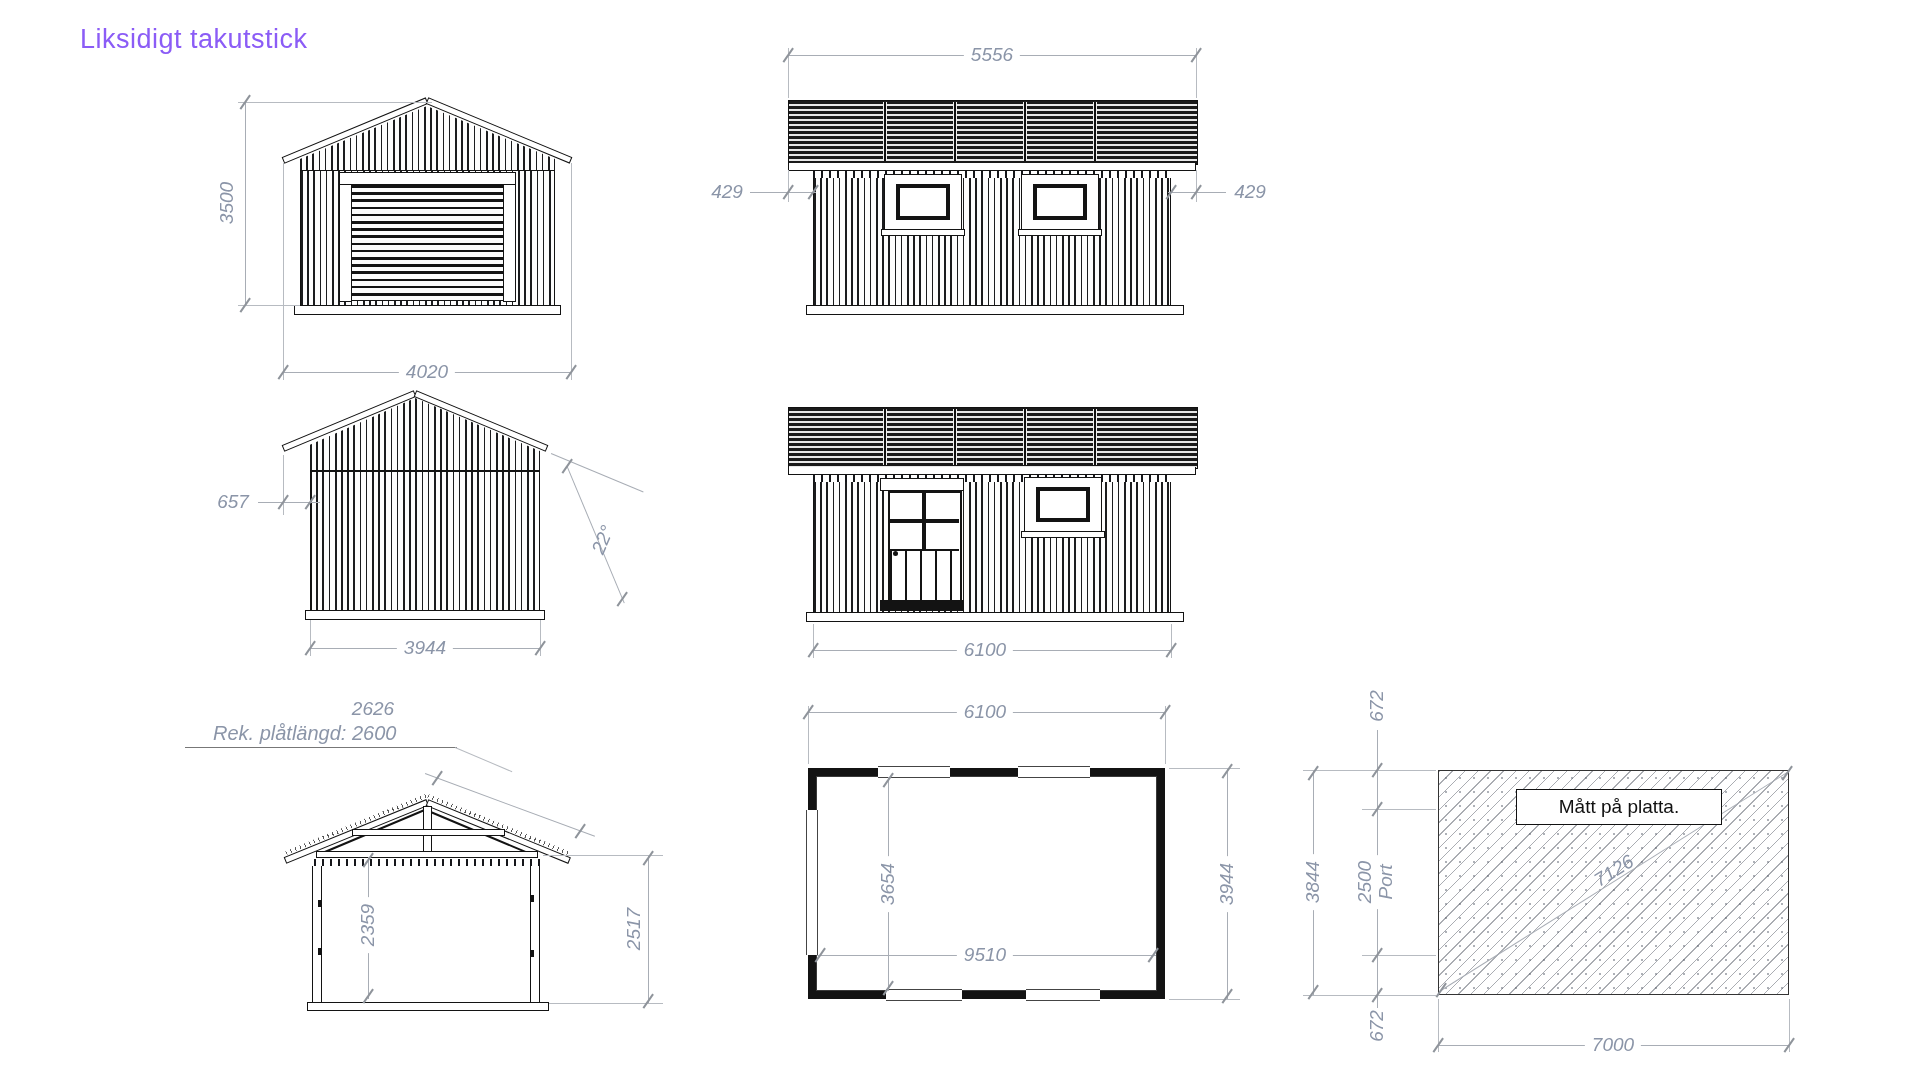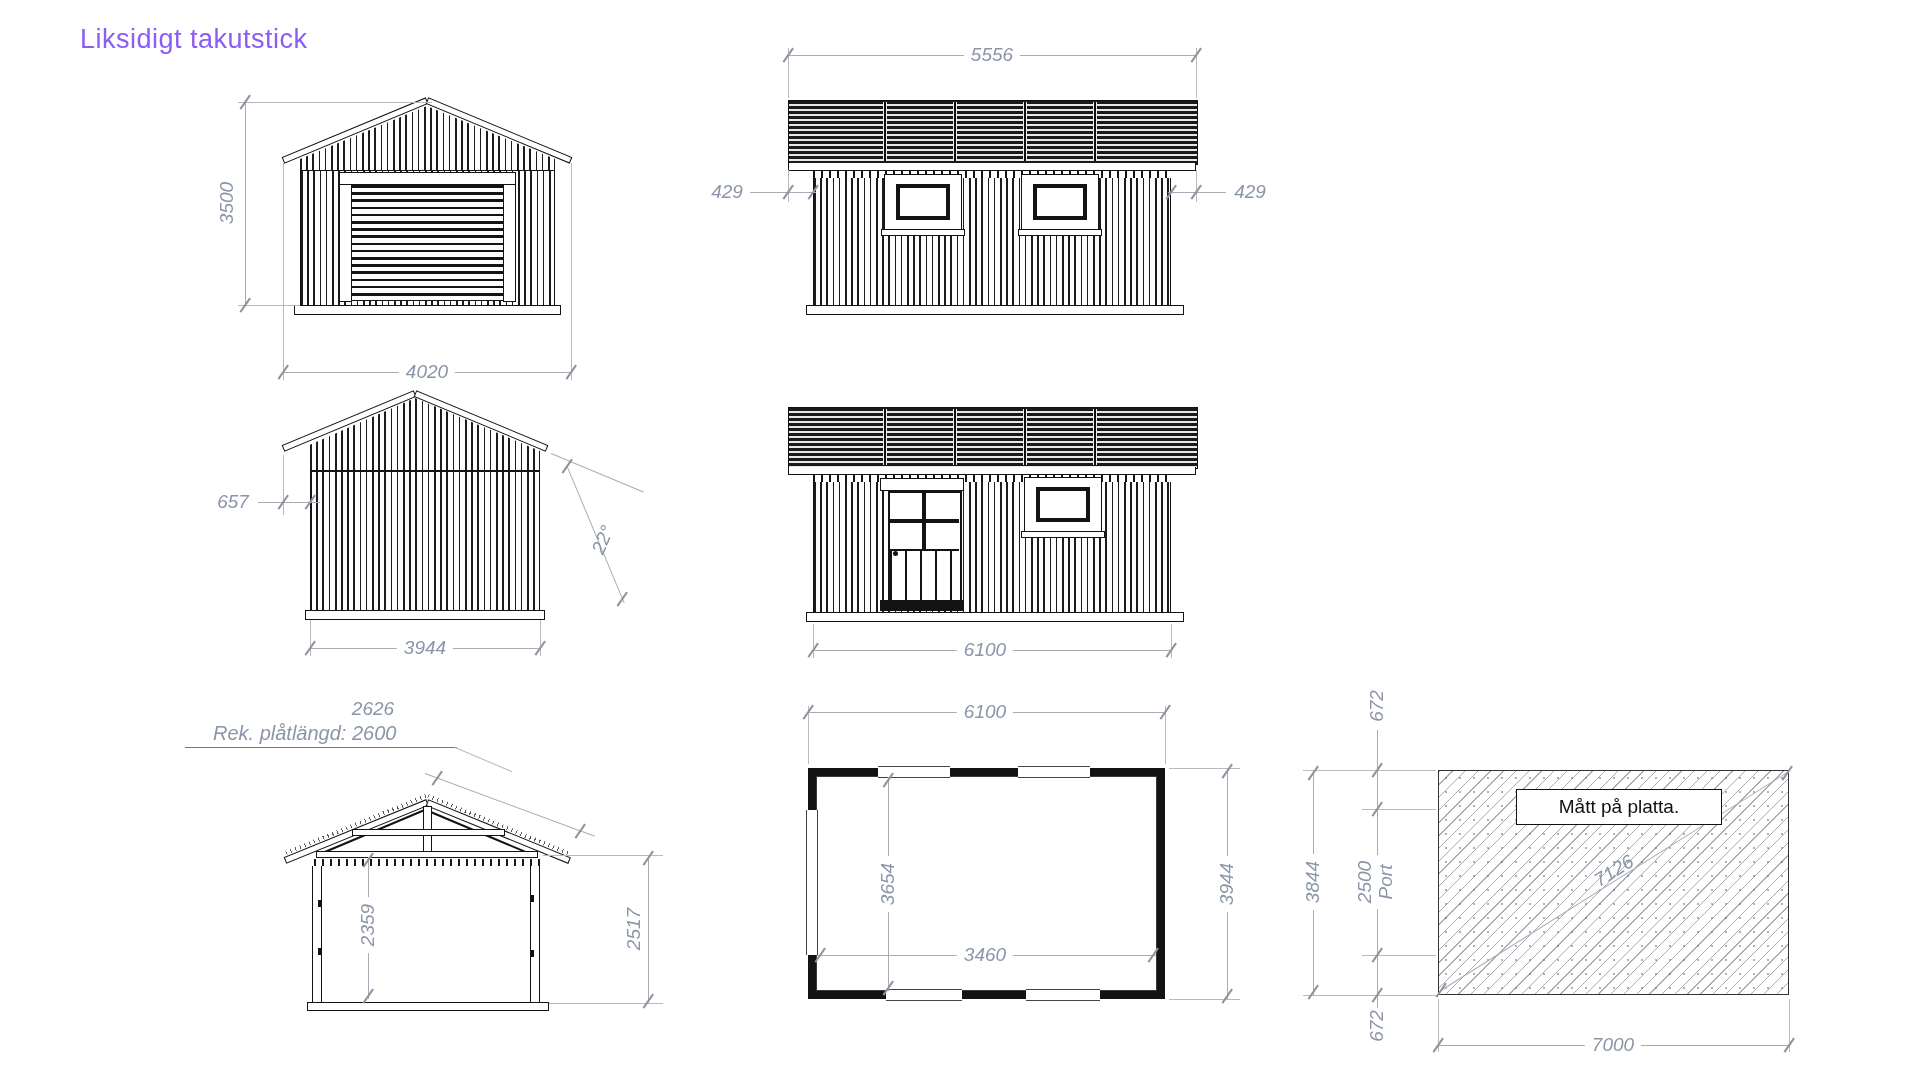--- a/index.html
+++ b/index.html
@@ -148,21 +148,21 @@
     <div class="planwall" style="left:808px;top:768px;width:8px;height:231px;"></div>
     <div class="planwall" style="left:1157px;top:768px;width:8px;height:231px;"></div>
     <div class="abs" style="left:816px;top:776px;width:341px;height:215px;border:1px solid #3a3a3a;box-sizing:border-box;"></div>
     <div class="opening" style="left:878px;top:766px;width:72px;height:12px;"></div>
     <div class="opening" style="left:1018px;top:766px;width:72px;height:12px;"></div>
     <div class="opening" style="left:886px;top:989px;width:76px;height:12px;"></div>
     <div class="opening" style="left:1026px;top:989px;width:74px;height:12px;"></div>
     <div class="openingV" style="left:806px;top:810px;width:12px;height:145px;"></div>
     <span class="dimtext bg" style="left:985px;top:712px;">6100</span>
     <span class="vtext bg" style="left:888px;top:884px;">3654</span>
-    <span class="dimtext bg" style="left:985px;top:955px;">3460</span>
+    <span class="dimtext bg" style="left:985px;top:955px;">9510</span>
     <span class="vtext bg" style="left:1227px;top:884px;">3944</span>
   </div>
 
   <div>
     <div class="abs hatchslab" style="left:1438px;top:770px;width:351px;height:225px;"></div>
     <div class="dimline" style="left:1441px;top:990px;width:409px;height:1.4px;transform:rotate(-32.2deg);"></div>
     <div class="labelbox" style="left:1516px;top:789px;width:206px;height:36px;">
       <span>Mått på platta.</span>
     </div>
     <span class="vtext" style="left:1377px;top:706px;">672</span>

